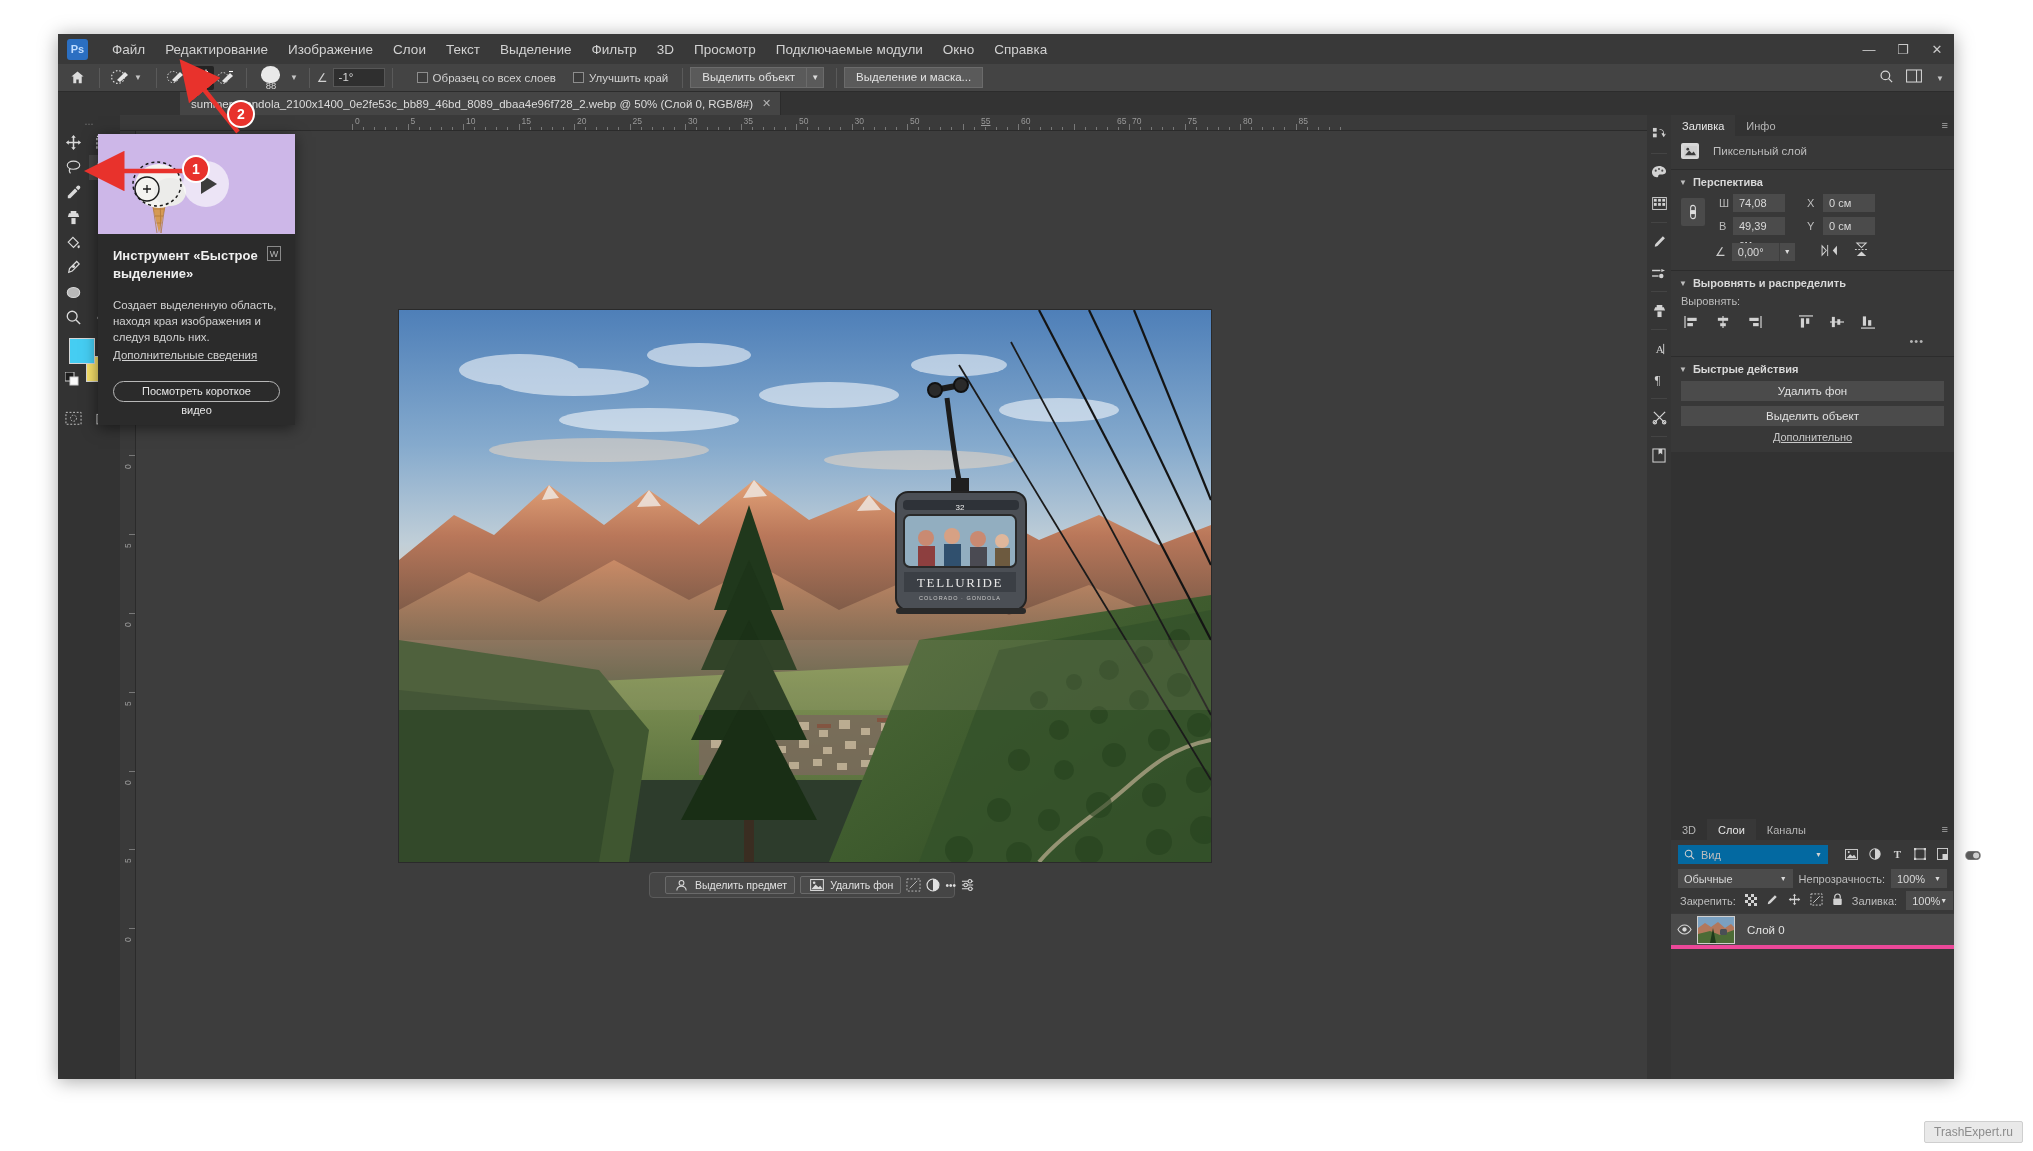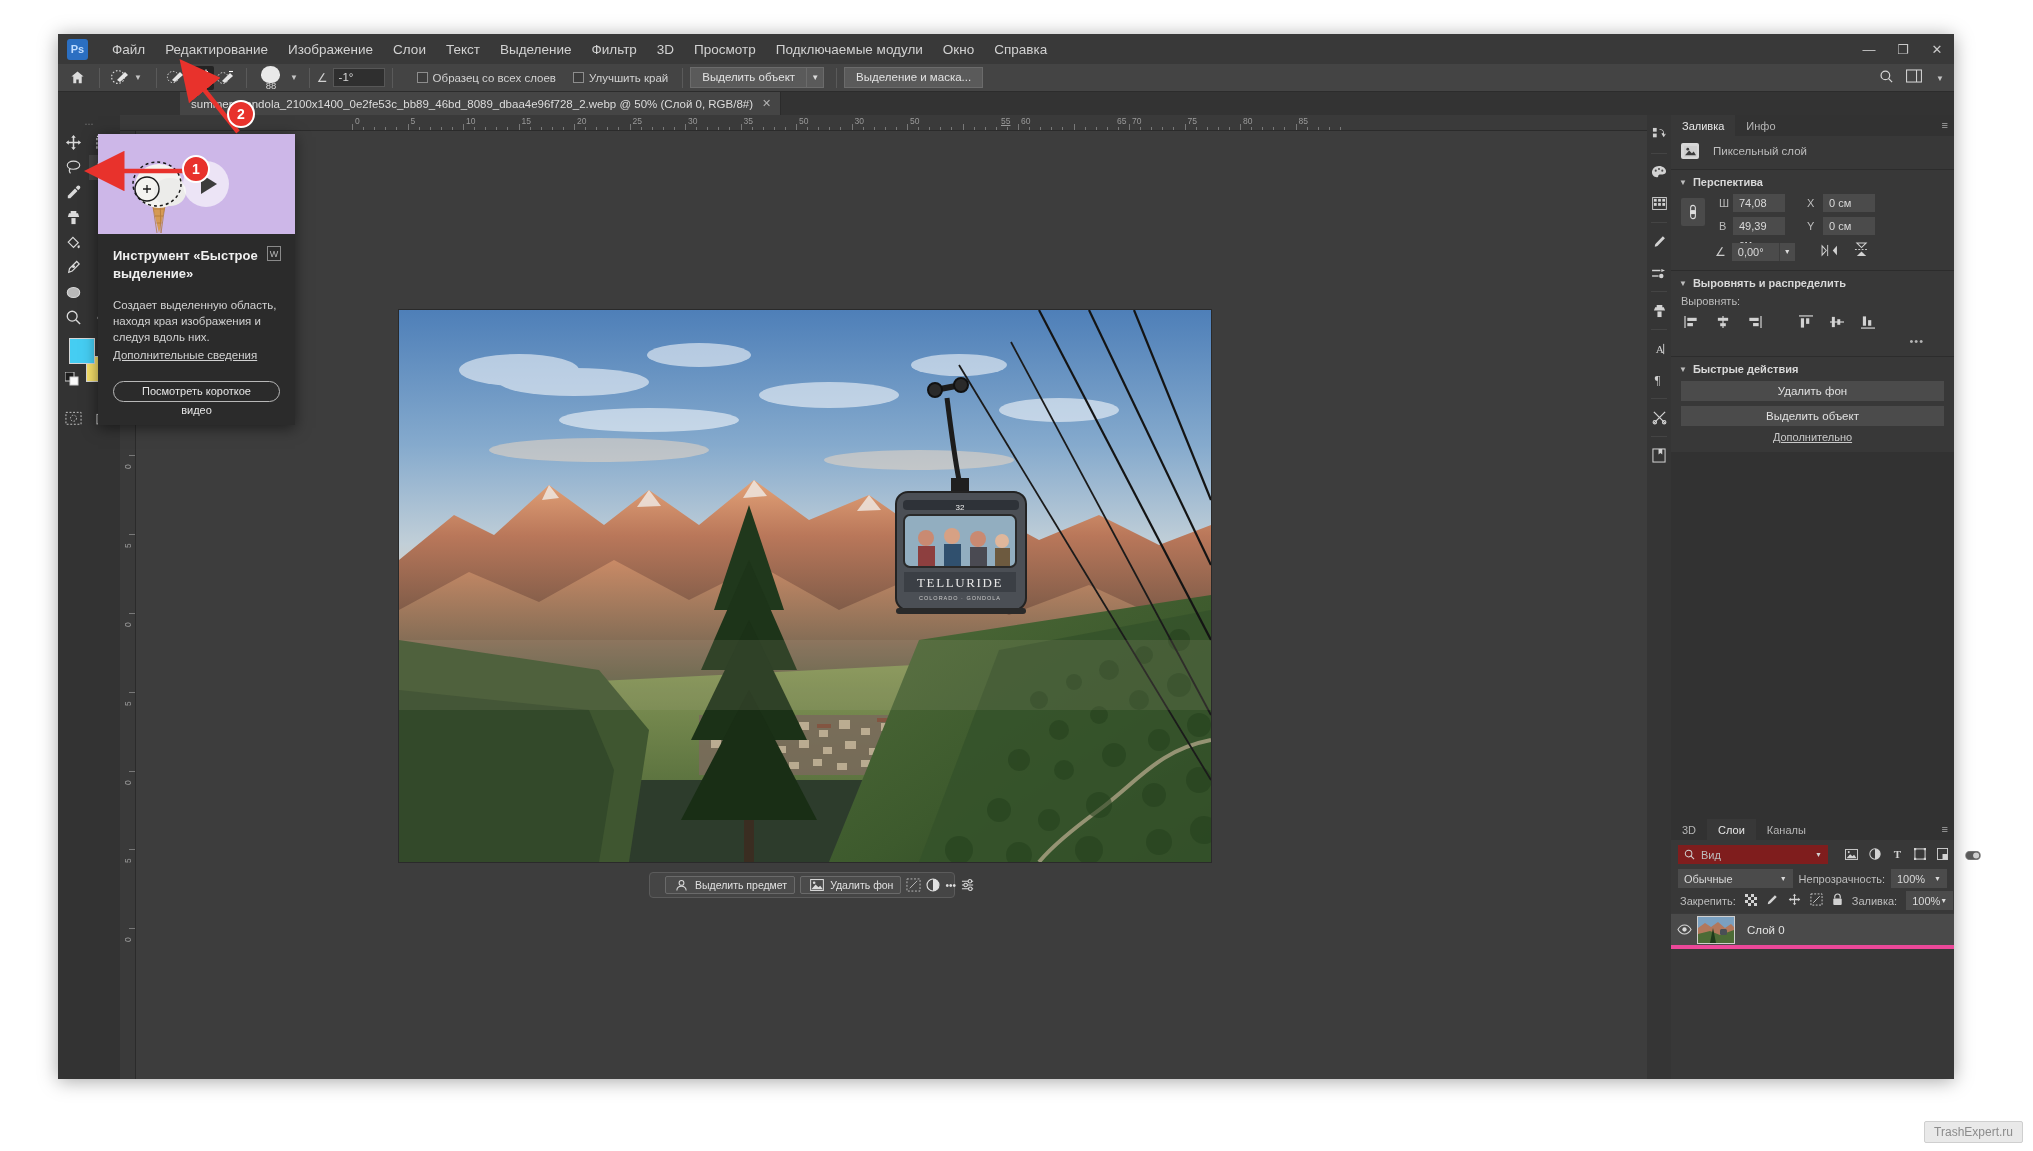--- a/index.html
+++ b/index.html
@@ -121,21 +121,21 @@
   .divline{ height:1px; background:#2c2c2c; margin:3px 0 0 0;}
   .lbl{ font-size:11px; color:#bdbdbd; }
   .ifield{ background:#4b4b4b; border:none; color:#dadada; font-size:11px; height:18px; line-height:18px; padding:0 6px;}
   .linkbtn{ width:24px;height:28px;background:#4a4a4a;border-radius:2px;display:flex;align-items:center;justify-content:center;}
   .alignico{ width:22px;height:18px;display:flex;align-items:center;justify-content:center;}
   .qa-btn{ display:block; width:100%; background:#4b4b4b; color:#e0e0e0; font-size:11.5px;
            height:20px; line-height:20px; text-align:center; border:none; margin-bottom:5px; }
   .qa-link{ display:block; text-align:center; font-size:11px; color:#c9c9c9; text-decoration:underline; }
 
   
-  .lyr-search{ display:flex; align-items:center; background:#7f1d1d; height:19px; margin:5px 7px; padding:0 6px; flex:0 0 150px;}
+  .lyr-search{ display:flex; align-items:center; background:#0369a1; height:19px; margin:5px 7px; padding:0 6px; flex:0 0 150px;}
   .lyr-search .lbl{ margin-left:6px; }
   .lyr-filtericos{ display:flex; align-items:center; gap:11px; margin-left:10px;}
   .select-ps{ background:#4b4b4b; height:19px; display:flex;align-items:center;justify-content:space-between;
               padding:0 6px; font-size:11px; color:#dadada;}
   .lockrow{ display:flex;align-items:center; padding:3px 9px; gap:9px; }
   .layeritem{ display:flex; align-items:center; height:36px; background:#4a4a4a; border-top:1px solid #3a3a3a; border-bottom:4px solid #ec4899;}
   .eye{ width:26px; display:flex;align-items:center;justify-content:center;}
   .lyr-thumb{ width:38px;height:28px;border:1px solid #cfcfcf; overflow:hidden; }
   .lyr-name{ font-size:11.5px; color:#e3e3e3; margin-left:12px; }
 
@@ -491,21 +491,21 @@
             <div class="rtick" style="left: 753.7px; height: 3px;"></div>
             <div class="rtick" style="left: 764.8px; height: 3px;"></div>
             <div class="rtick" style="left: 775.9px; height: 3px;"></div>
             <div class="rtick" style="left: 787px; height: 6px;"></div>
             <div class="rlbl" style="left: 790px;">50</div>
             <div class="rtick" style="left: 798.1px; height: 3px;"></div>
             <div class="rtick" style="left: 809.2px; height: 3px;"></div>
             <div class="rtick" style="left: 820.3px; height: 3px;"></div>
             <div class="rtick" style="left: 831.4px; height: 3px;"></div>
             <div class="rtick" style="left: 842.5px; height: 6px;"></div>
-            <div class="rlbl" style="left: 881px; text-decoration: underline;">55</div>
+            <div class="rlbl" style="left: 861px; text-decoration: underline;">55</div>
             <div class="rtick" style="left: 853.6px; height: 3px;"></div>
             <div class="rtick" style="left: 864.7px; height: 3px;"></div>
             <div class="rtick" style="left: 875.8px; height: 3px;"></div>
             <div class="rtick" style="left: 886.9px; height: 3px;"></div>
             <div class="rtick" style="left: 898px; height: 6px;"></div>
             <div class="rlbl" style="left: 901px;">60</div>
             <div class="rtick" style="left: 909.1px; height: 3px;"></div>
             <div class="rtick" style="left: 920.2px; height: 3px;"></div>
             <div class="rtick" style="left: 931.3px; height: 3px;"></div>
             <div class="rtick" style="left: 942.4px; height: 3px;"></div>

